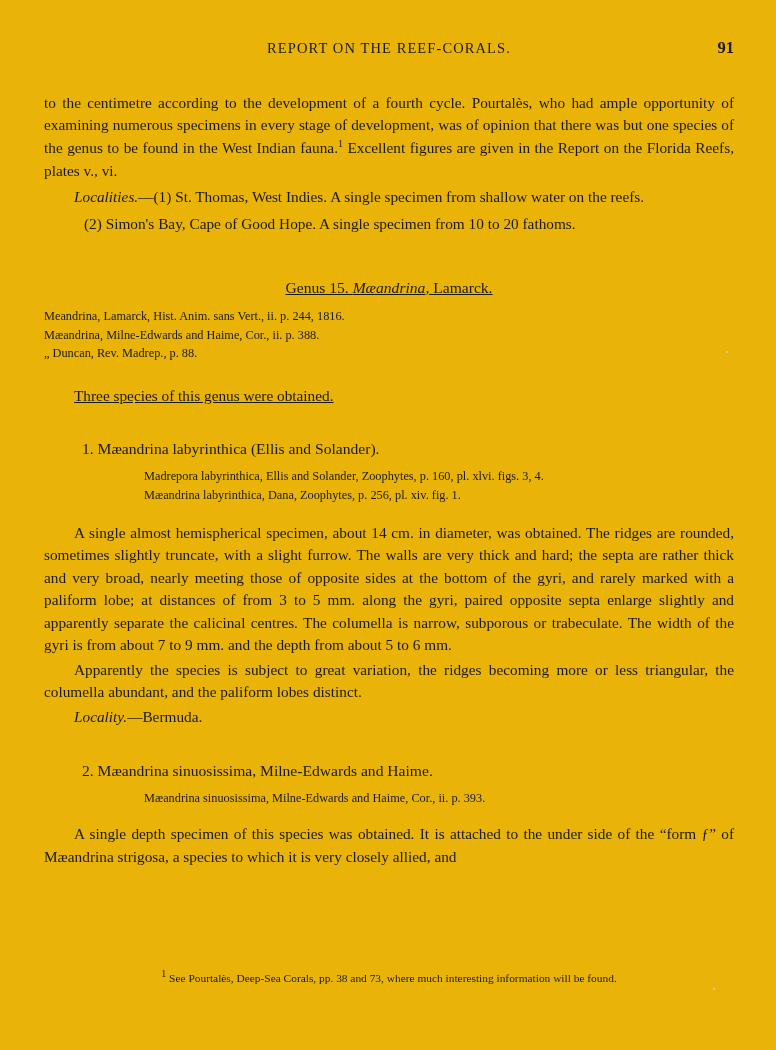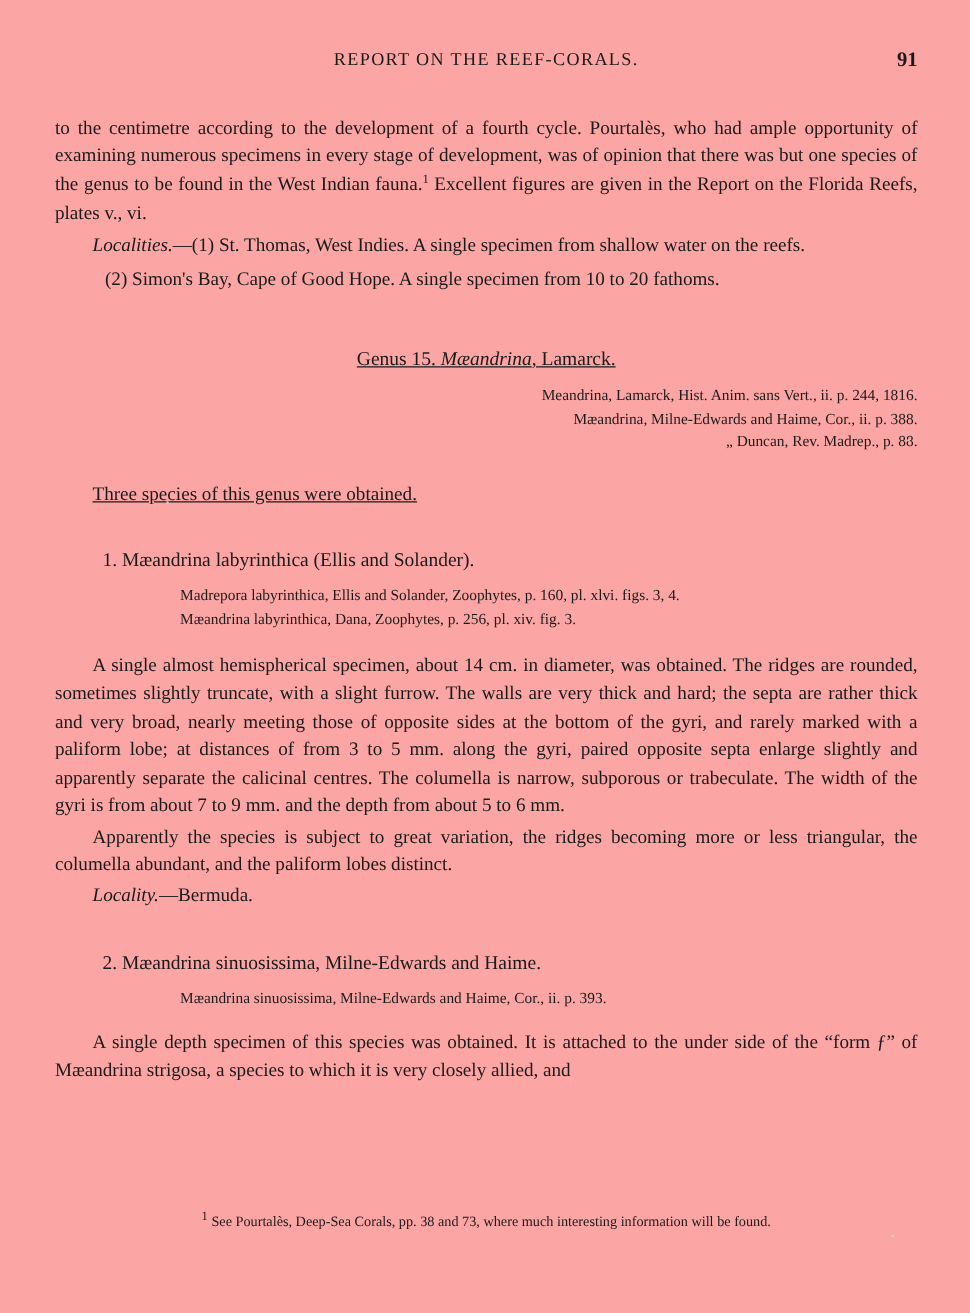--- a/index.html
+++ b/index.html
@@ -13,21 +13,21 @@
     font-family: "Liberation Serif", serif;
     color: #1a1a1a;
     position: relative;
     overflow: hidden;
   }
   .page {
     position: absolute;
     left: 0; top: 0;
     width: 776px;
     height: 1050px;
-    background: #fca5a5;
+    background: #eab308;
   }
   .content {
     position: absolute;
     left: 44px;
     top: 40px;
     width: 690px;
   }
   
   .runhead {
     position: relative;
@@ -82,21 +82,21 @@
   .genus-head {
     text-align: center;
     font-size: 15.6px;
     margin-top: 44px;
     text-decoration: underline;
   }
   .refs {
     margin-top: 10px;
     font-size: 12.3px;
     line-height: 1.52;
-    text-align: right;
+    text-align: left;
   }
   .refs .ref-line {
     display: block;
     white-space: nowrap;
   }
   .species-head {
     font-size: 15.6px;
     margin-top: 32px;
     padding-left: 38px;
   }
@@ -158,21 +158,21 @@
     </div>
 
     <div class="body-block" style="margin-top:22px;text-decoration:underline;">
       <p class="indent">Three species of this genus were obtained.</p>
     </div>
 
     <div class="species-head">1. Mæandrina labyrinthica (Ellis and Solander).</div>
 
     <div class="species-refs">
       <span class="ref-line">Madrepora labyrinthica, Ellis and Solander, Zoophytes, p. 160, pl. xlvi. figs. 3, 4.</span>
-      <span class="ref-line">Mæandrina labyrinthica, Dana, Zoophytes, p. 256, pl. xiv. fig. 3.</span>
+      <span class="ref-line">Mæandrina labyrinthica, Dana, Zoophytes, p. 256, pl. xiv. fig. 1.</span>
     </div>
 
     <div class="body-block" style="margin-top:17px;">
       <p class="indent">A single almost hemispherical specimen, about 14 cm. in diameter, was obtained.    The ridges are rounded, sometimes slightly truncate, with a slight furrow.    The walls are very thick  and  hard;  the  septa  are  rather  thick  and  very  broad,  nearly  meeting  those  of opposite sides at the bottom of  the gyri, and rarely marked with a paliform lobe;  at distances  of  from 3 to 5 mm. along the gyri, paired opposite septa enlarge slightly and apparently separate the calicinal centres.    The columella is narrow, subporous or trabeculate. The width of the gyri is from about 7 to 9 mm. and the depth from about 5 to 6 mm.</p>
       <p class="indent" style="margin-top:2px;">Apparently the species is subject to great variation, the ridges becoming more or less triangular, the columella abundant, and the paliform lobes distinct.</p>
       <p class="indent" style="margin-top:2px;"><span class="it">Locality.</span><span>—Bermuda.</span></p>
     </div>
 
     <div class="species-head" style="margin-top:34px;">2. Mæandrina sinuosissima, Milne-Edwards and Haime.</div>
 

